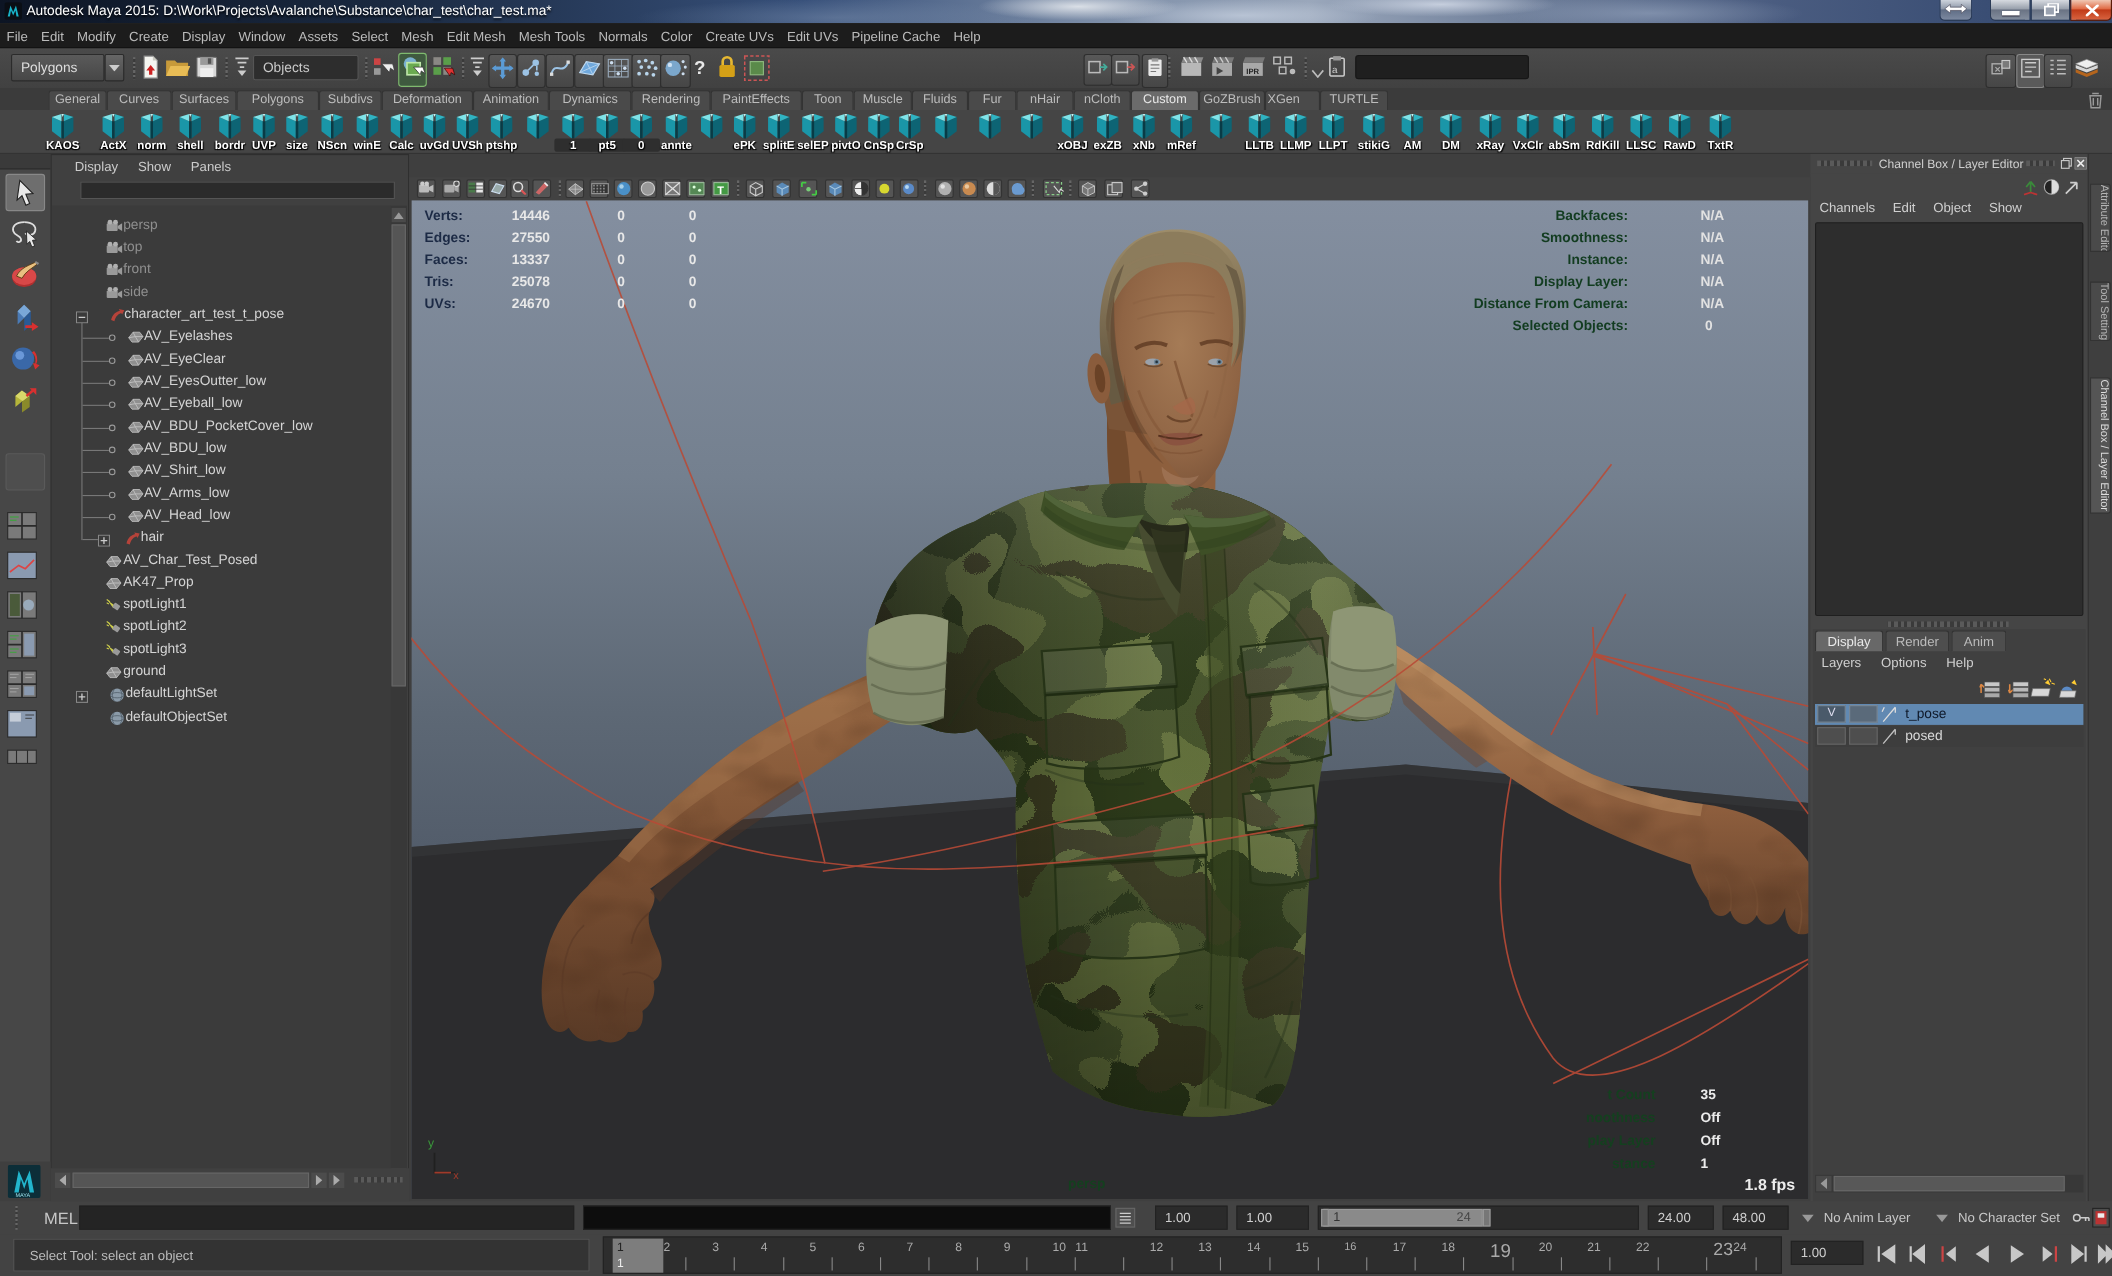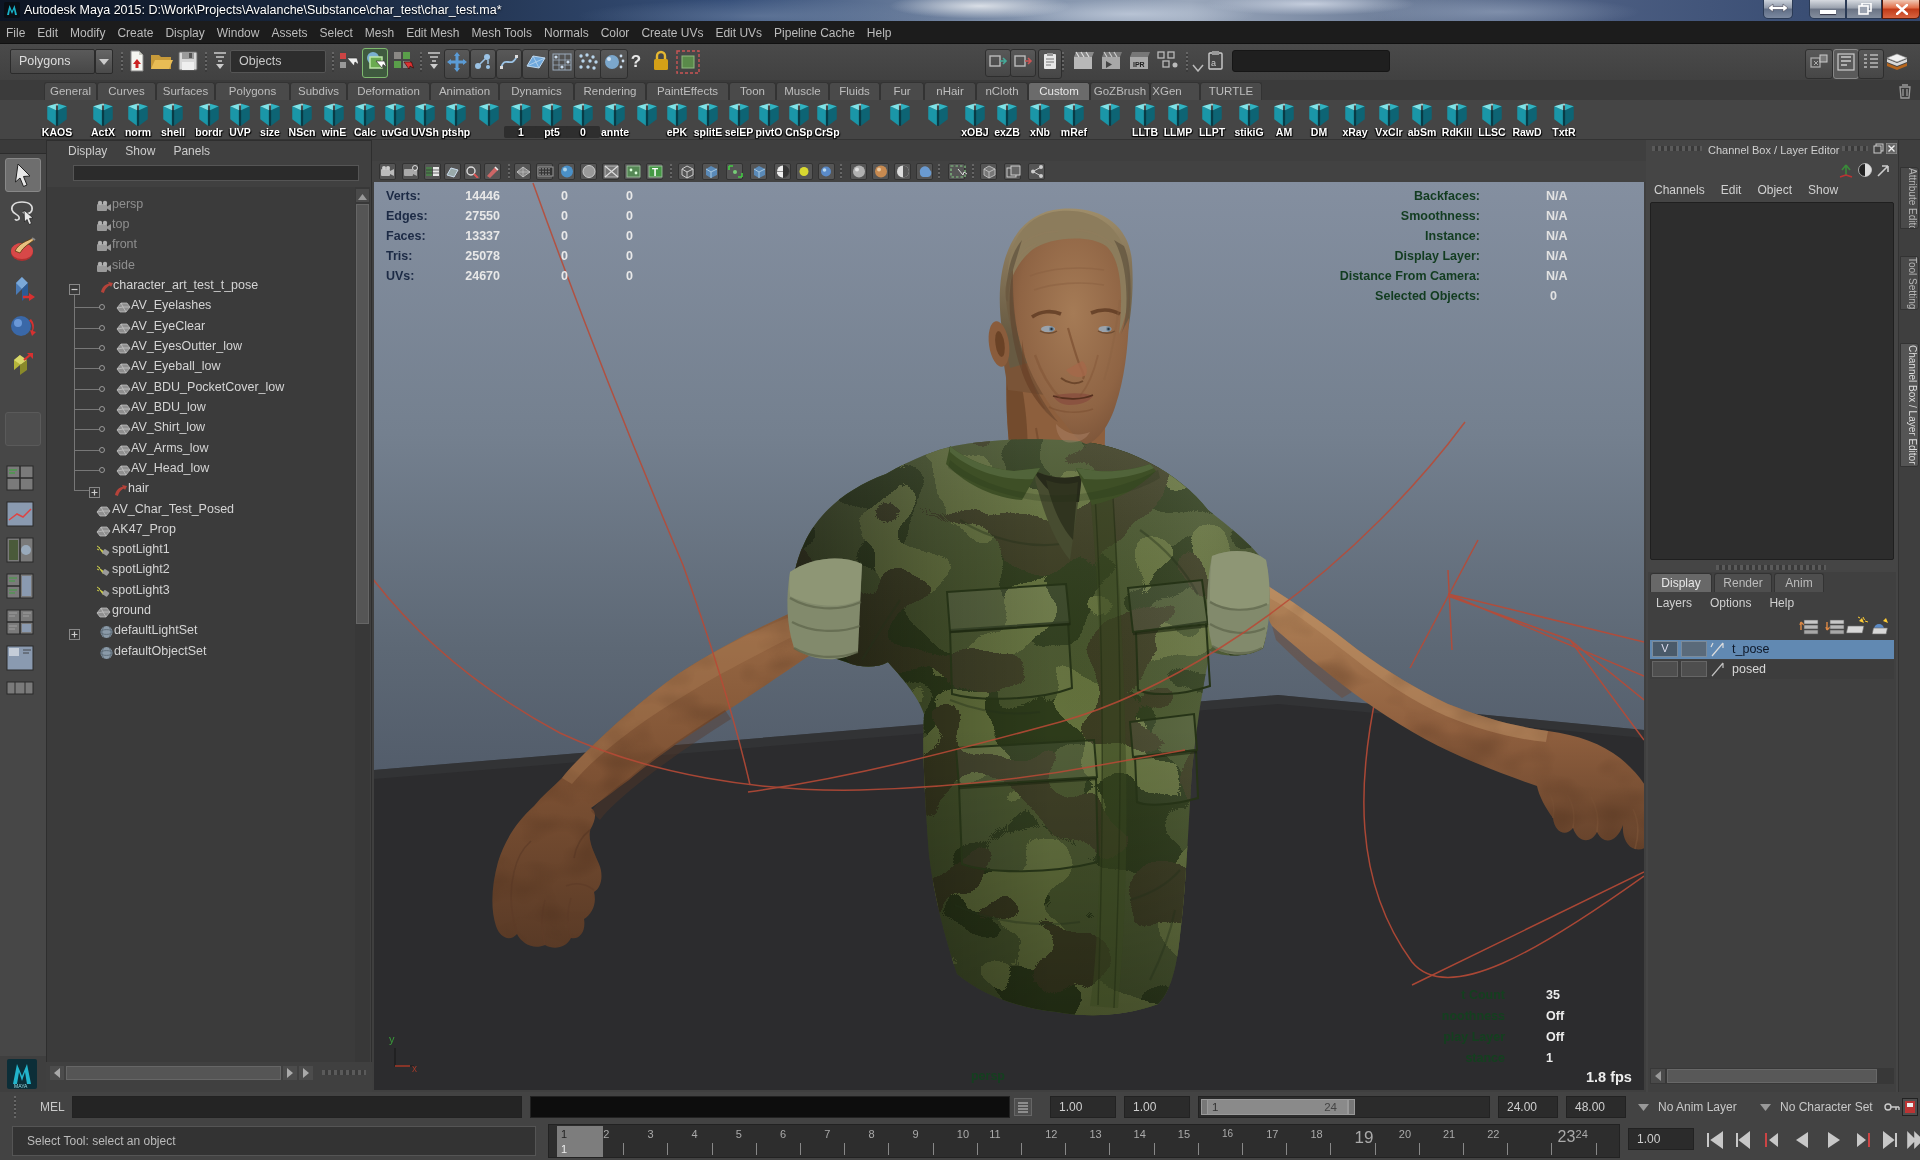--- a/index.html
+++ b/index.html
@@ -1341,21 +1341,21 @@
     <div style="position:absolute;left:237px;top:4px;width:14px;height:14px;background:#4c4c4c;"><svg width="6" height="10" viewBox="0 0 6 10" style="margin:2px 4px">
           <path d="M0 0 L6 5 L0 10 Z" fill="#aaa"></path>
         </svg></div>
     <div style="position:absolute;left:253px;top:4px;width:14px;height:14px;background:#4c4c4c;"><svg width="6" height="10" viewBox="0 0 6 10" style="margin:2px 4px">
           <path d="M0 0 L6 5 L0 10 Z" fill="#aaa"></path>
         </svg></div>
     <div style="position:absolute;left:276px;top:8px;width:44px;height:5px;background:repeating-linear-gradient(90deg,#5a5a5a 0 3px,#3a3a3a 3px 6px)"></div>
   </div>
   <div id="melrow" class="abs">
     <div style="position:absolute;left:14px;top:4px;width:2px;height:22px;background:repeating-linear-gradient(#666 0 2px,#3a3a3a 2px 4px)"></div>
-    <div style="position:absolute;left:40px;top:8px;color:#c8c8c8;font-size:12px;">MEL</div>
+    <div style="position:absolute;left:40px;top:8px;color:#c8c8c8;font-size:15px;">MEL</div>
     <div class="field" style="left:72px;top:4px;width:450px;height:22px;background:#242424;"></div>
     <div class="field" style="left:530px;top:4px;width:480px;height:22px;background:#0d0d0d;"></div>
     <div style="position:absolute;left:1014px;top:6px;width:18px;height:18px;background:#4e4e4e;border:1px solid #666;"><svg width="12" height="12" viewBox="0 0 12 12" style="margin:2px">
           <path d="M1 2 h10 M1 5 h10 M1 8 h10 M1 11 h10" stroke="#ccc" stroke-width="1.2"></path>
         </svg></div>
     <div class="field" style="left:1050px;top:4px;width:66px;height:22px;padding:3px 0 0 8px;">1.00</div>
     <div class="field" style="left:1124px;top:4px;width:66px;height:22px;padding:3px 0 0 8px;">1.00</div>
     <div class="field" style="left:1198px;top:4px;width:292px;height:22px;background:#2b2b2b;">
       <div style="position:absolute;left:4px;top:2px;width:145px;height:16px;background:#8a8a8a;border:1px solid #999;color:#333;font-size:11.5px;">
           <span style="position:absolute;left:8px;top:1px">1</span>
@@ -1400,21 +1400,21 @@
           <div style="position:absolute;left:779px;top:3px;width:44px;text-align:left;color:#aaa;font-size:11px">6</div>
           <div style="position:absolute;left:799px;top:18px;width:1px;height:12px;background:#888"></div>
           <div style="position:absolute;left:823.2px;top:3px;width:44px;text-align:left;color:#aaa;font-size:11px">7</div>
           <div style="position:absolute;left:843.2px;top:18px;width:1px;height:12px;background:#888"></div>
           <div style="position:absolute;left:867.4000000000001px;top:3px;width:44px;text-align:left;color:#aaa;font-size:11px">8</div>
           <div style="position:absolute;left:887.4000000000001px;top:18px;width:1px;height:12px;background:#888"></div>
           <div style="position:absolute;left:911.6px;top:3px;width:44px;text-align:left;color:#aaa;font-size:11px">9</div>
           <div style="position:absolute;left:931.6px;top:18px;width:1px;height:12px;background:#888"></div>
           <div style="position:absolute;left:955.8px;top:3px;width:44px;text-align:left;color:#aaa;font-size:11px">10</div>
           <div style="position:absolute;left:975.8px;top:18px;width:1px;height:12px;background:#888"></div>
-          <div style="position:absolute;left:972px;top:3px;width:44px;text-align:center;color:#aaa;font-size:11px">11</div>
+          <div style="position:absolute;left:944px;top:3px;width:44px;text-align:right;color:#aaa;font-size:11px">11</div>
           <div style="position:absolute;left:1020px;top:18px;width:1px;height:12px;background:#888"></div>
           <div style="position:absolute;left:1044.2px;top:3px;width:44px;text-align:left;color:#aaa;font-size:11px">12</div>
           <div style="position:absolute;left:1064.2px;top:18px;width:1px;height:12px;background:#888"></div>
           <div style="position:absolute;left:1088.4px;top:3px;width:44px;text-align:left;color:#aaa;font-size:11px">13</div>
           <div style="position:absolute;left:1108.4px;top:18px;width:1px;height:12px;background:#888"></div>
           <div style="position:absolute;left:1132.6px;top:3px;width:44px;text-align:left;color:#aaa;font-size:11px">14</div>
           <div style="position:absolute;left:1152.6px;top:18px;width:1px;height:12px;background:#888"></div>
           <div style="position:absolute;left:1176.8000000000002px;top:3px;width:44px;text-align:left;color:#aaa;font-size:11px">15</div>
           <div style="position:absolute;left:1196.8000000000002px;top:18px;width:1px;height:12px;background:#888"></div>
           <div style="position:absolute;left:1221px;top:3px;width:44px;text-align:left;color:#aaa;font-size:10px">16</div>

